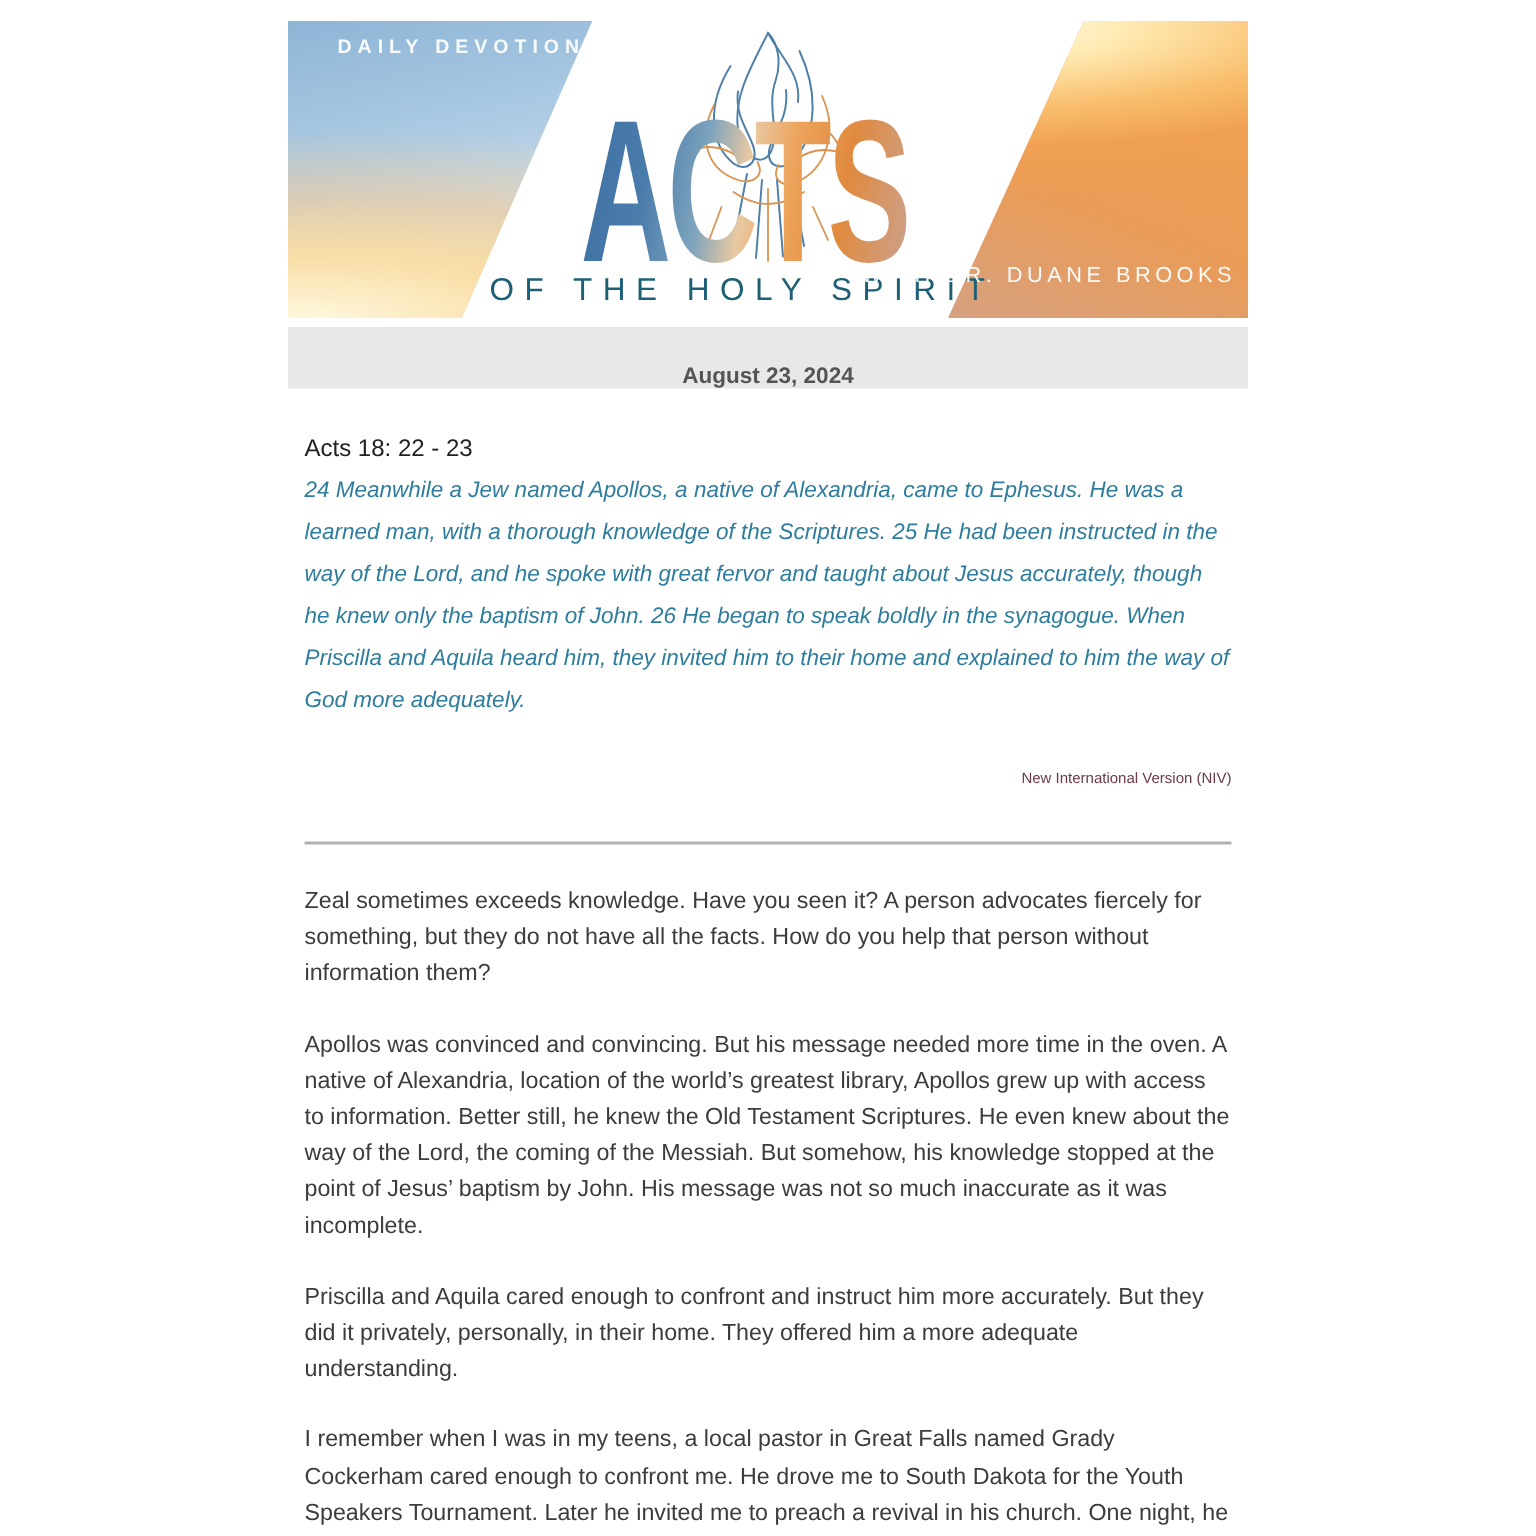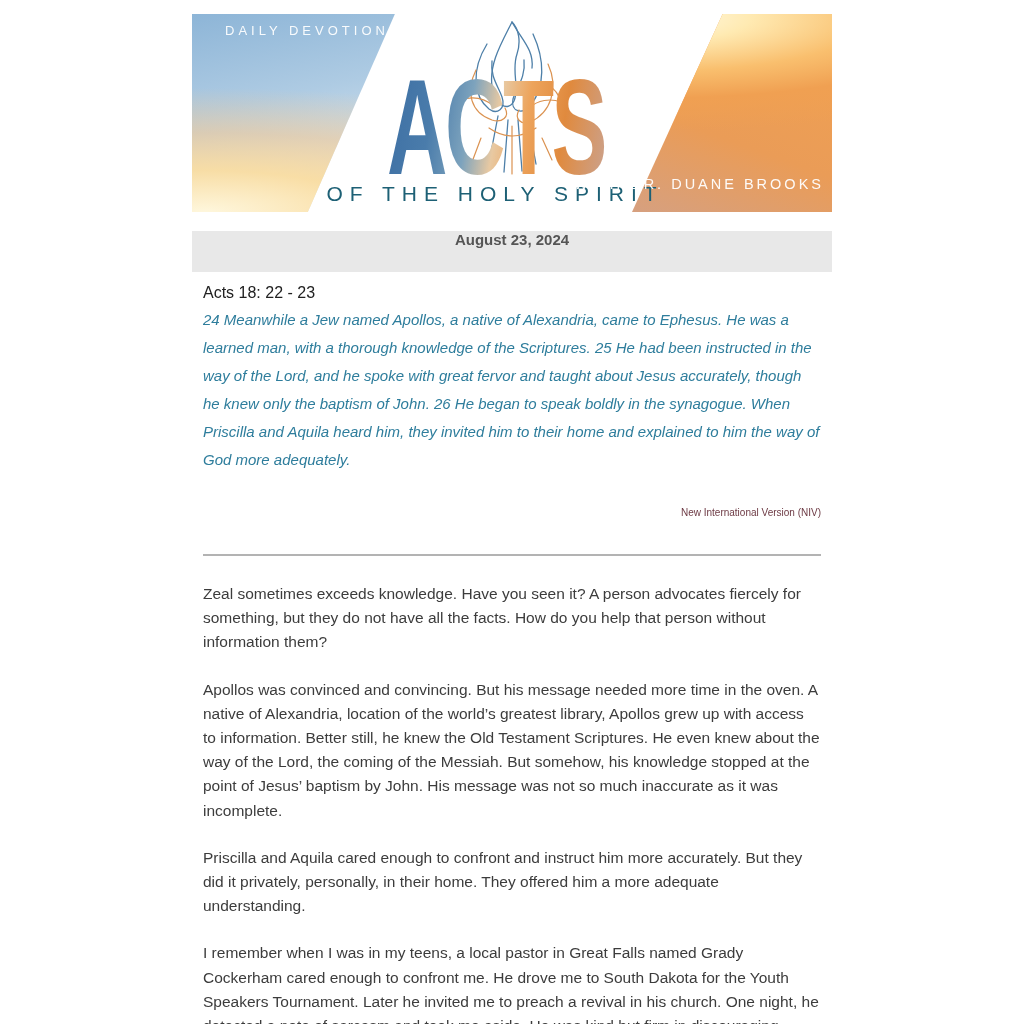--- a/index.html
+++ b/index.html
@@ -24,21 +24,21 @@
   .banner-right {
     position: absolute; inset: 0;
     clip-path: polygon(82.9% 0, 100% 0, 100% 100%, 68.75% 100%);
     background:
       radial-gradient(ellipse 95% 75% at 72% 2%,
         #fffbea 0%, #ffeab2 16%, #f9bf6e 36%, #f0a052 54%, rgba(240,160,82,0) 76%),
       linear-gradient(200deg, #f2a251 0%, #ea9c57 38%, #d2a188 68%, #b5a0a8 100%);
   }
   .banner-kicker {
     position: absolute; top: 9px; left: 33px;
-    color: rgba(255,255,255,0.93); font-size: 13px; letter-spacing: 4px; font-weight: 400;
+    color: rgba(255,255,255,0.93); font-size: 13px; letter-spacing: 4px; font-weight: 700;
   }
   .banner-byline {
     position: absolute; bottom: 20px; right: 8px;
     color: rgba(255,255,255,0.95); font-size: 14.5px; letter-spacing: 3px; font-weight: 400;
   }
   .dove-art { position: absolute; top: 2px; left: 320px; transform: translateX(-50%); }
   .banner-title {
     position: absolute; top: 46px; left: 304px; transform: translateX(-50%) scaleX(0.62);
     transform-origin: center top;
     font-size: 135px; font-weight: bold; letter-spacing: -4px; line-height: 1;
@@ -49,28 +49,28 @@
     white-space: nowrap;
   }
   .banner-subtitle {
     position: absolute; bottom: 6px; left: 303px; transform: translateX(-50%);
     color: #1d6075; font-size: 21px; letter-spacing: 7px; font-weight: 400;
     white-space: nowrap;
   }
 
   
   .date-bar {
-    margin-top: 19px; height: 41px; background: #e8e8e8;
-    display: flex; align-items: flex-start; justify-content: center;
+    margin-top: 6px; height: 41px; background: #e8e8e8;
+    display: flex; align-items: flex-end; justify-content: center;
     font-size: 15px; font-weight: bold; color: #555555;
   }
 
   
   .content { padding: 0 11px; }
-  .scripture-ref { margin: 12px 0 0; font-size: 16px; color: #212121; font-weight: 400; }
+  .scripture-ref { margin: 32px 0 0; font-size: 16px; color: #212121; font-weight: 400; }
   .scripture-text {
     margin: 4px 0 0; font-size: 15px; line-height: 28px;
     font-style: italic; color: #2e7d9c;
   }
   .scripture-version { margin: 33px 0 0; font-size: 10px; color: #6d3a44; text-align: right; }
   .divider { border: none; border-top: 2px solid #b3b3b3; margin: 36px 0 0; }
   .body-copy { margin-top: 26px; color: #3c3c3c; }
   .body-copy p { margin: 0 0 23px; font-size: 15.5px; line-height: 24.2px; }
 </style>
 </head>

